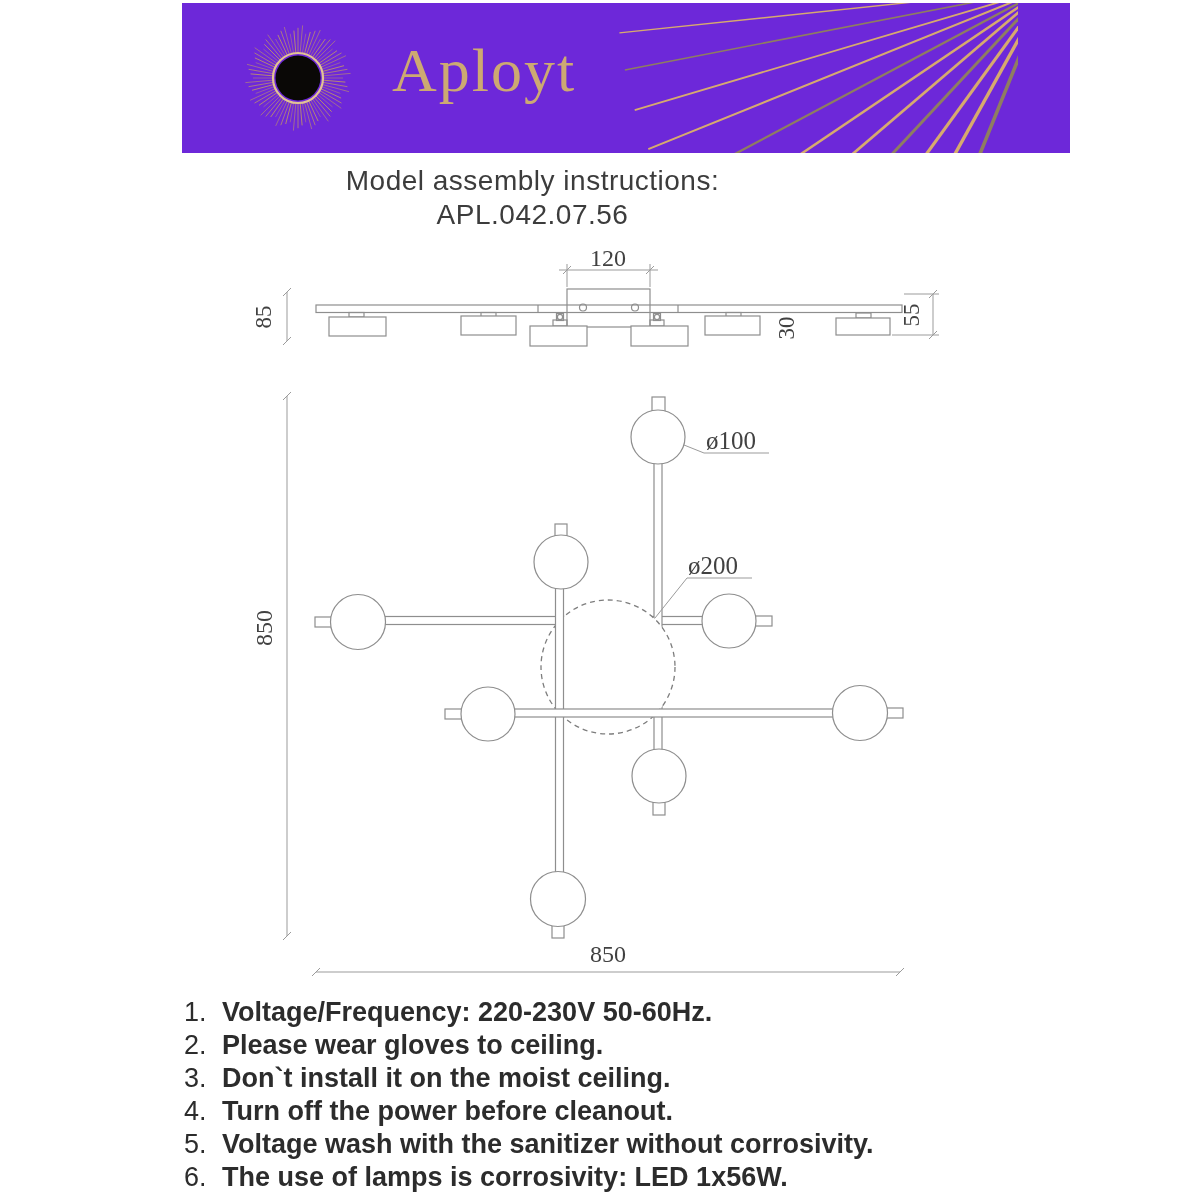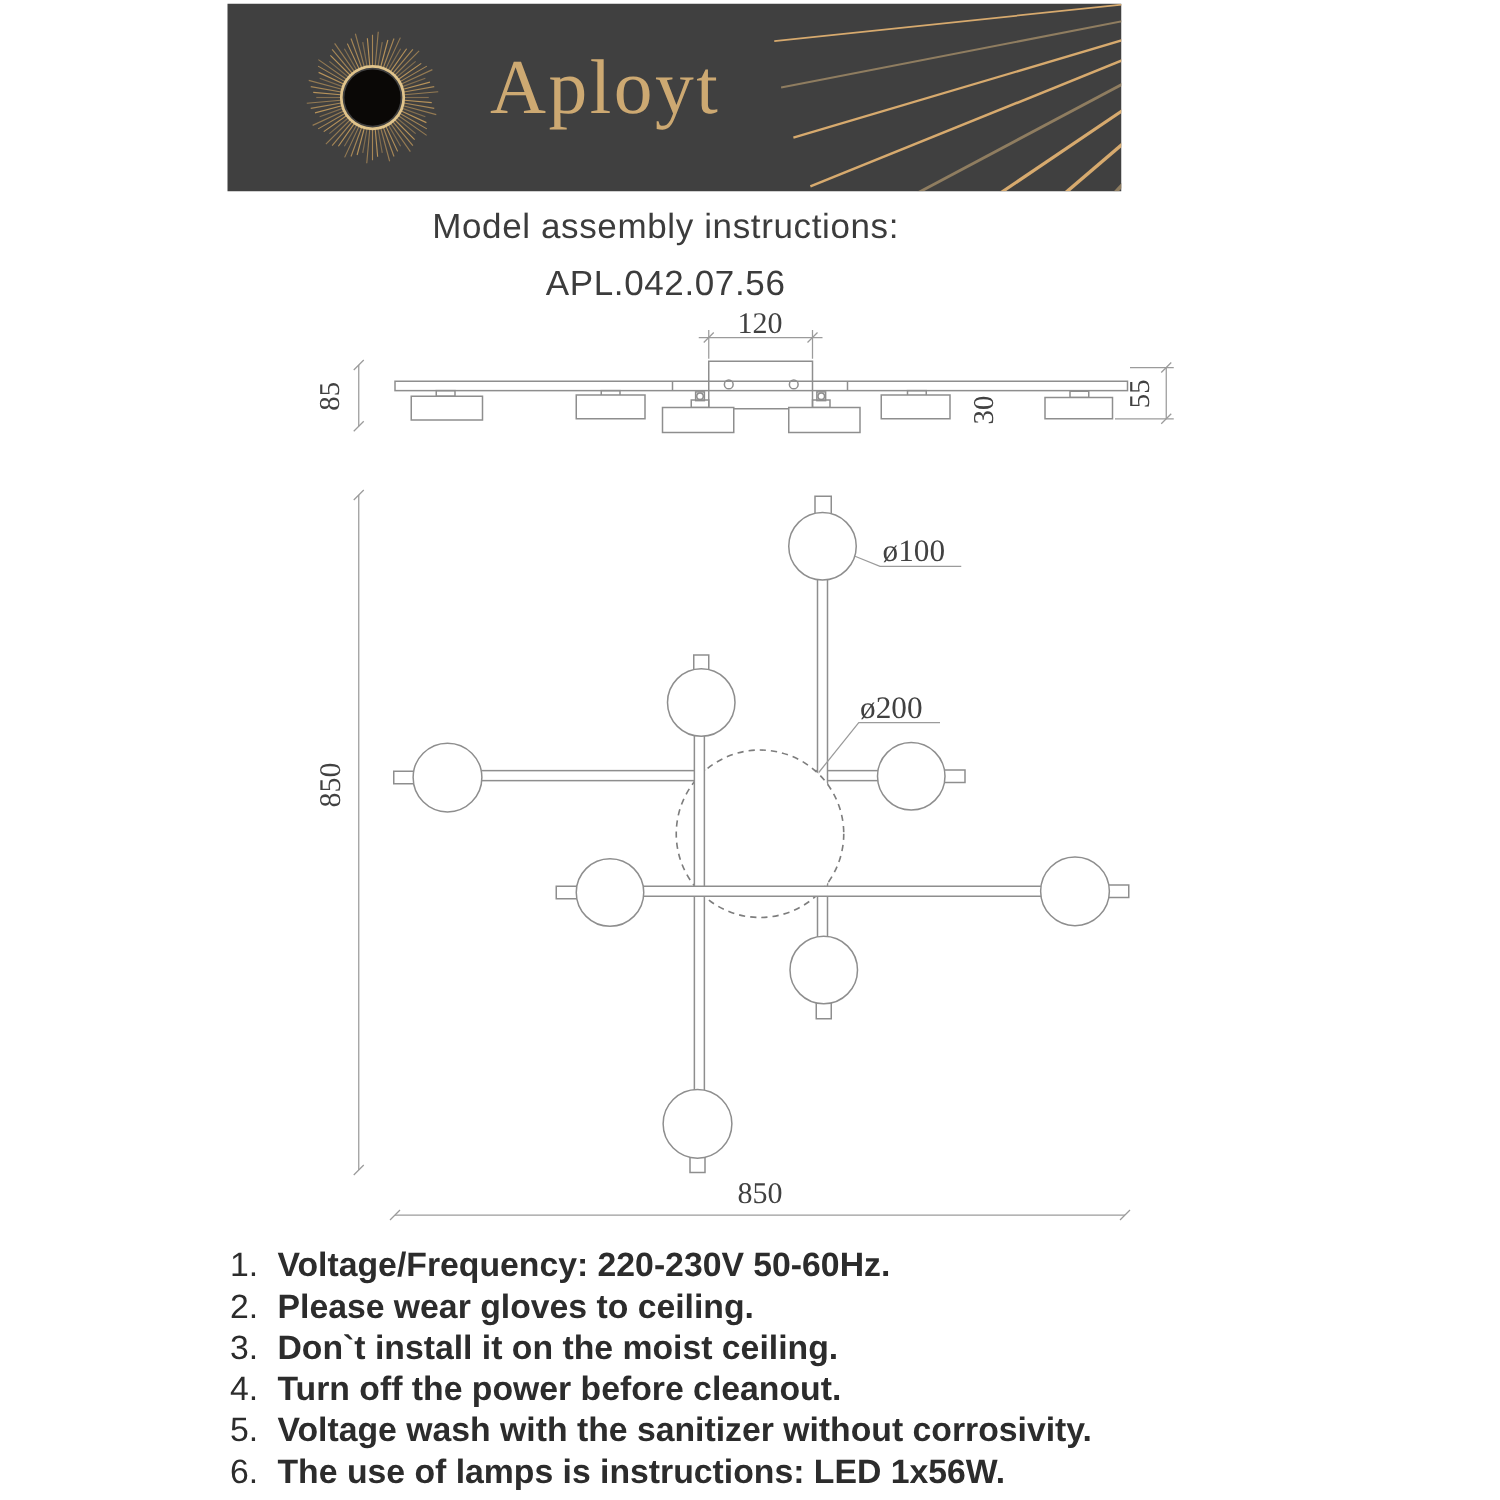--- a/index.html
+++ b/index.html
@@ -1,36 +1,36 @@
 <!DOCTYPE html>
 <html><head>
 <meta charset="utf-8">
 <style>
   html,body{margin:0;padding:0;}
   body{
     width:1200px;height:1200px;position:relative;background:#ffffff;
     font-family:"Liberation Sans",sans-serif;overflow:hidden;
   }
   .banner{
-    position:absolute;left:182px;top:3px;width:715px;height:150px;
-    background:#404040;overflow:hidden;
+    position:absolute;left:182px;top:3px;width:888px;height:150px;
+    background:#6d28d9;overflow:hidden;
   }
   .banner-art{position:absolute;left:0;top:0;width:836px;height:150px;}
   .brand{
     position:absolute;left:210px;top:36px;
     font-family:"Liberation Serif",serif;font-size:62px;line-height:1;
     color:#cda972;letter-spacing:2px;font-weight:400;
   }
   .title-line1,.title-line2{
     position:absolute;left:0;width:1065px;text-align:center;
     color:#3c3c3c;font-size:28px;line-height:31px;font-weight:500;
     letter-spacing:0.5px;
   }
   .title-line1{top:165px;}
-  .title-line2{top:199px;margin-top:12px;}
+  .title-line2{top:199px;}
   .drawing{position:absolute;left:250px;top:240px;width:700px;height:745px;}
   .instructions{
     position:absolute;left:184px;top:996px;width:900px;
     color:#2c2c2c;font-size:27px;line-height:33px;font-weight:500;
   }
   .instr-item{display:flex;}
   .instr-num{flex:0 0 38px;}
   .instr-text{flex:1;font-weight:bold;}
   svg text{font-family:"Liberation Serif",serif;fill:#414141;}
 </style>
@@ -262,15 +262,15 @@
   <div class="instr-item">
     <span class="instr-num">4.</span>
     <span class="instr-text">Turn off the power before cleanout.</span>
   </div>
   <div class="instr-item">
     <span class="instr-num">5.</span>
     <span class="instr-text">Voltage wash with the sanitizer without corrosivity.</span>
   </div>
   <div class="instr-item">
     <span class="instr-num">6.</span>
-    <span class="instr-text">The use of lamps is instructions: LED 1x56W.</span>
+    <span class="instr-text">The use of lamps is corrosivity: LED 1x56W.</span>
   </div>
 </div>
 
 </body></html>

